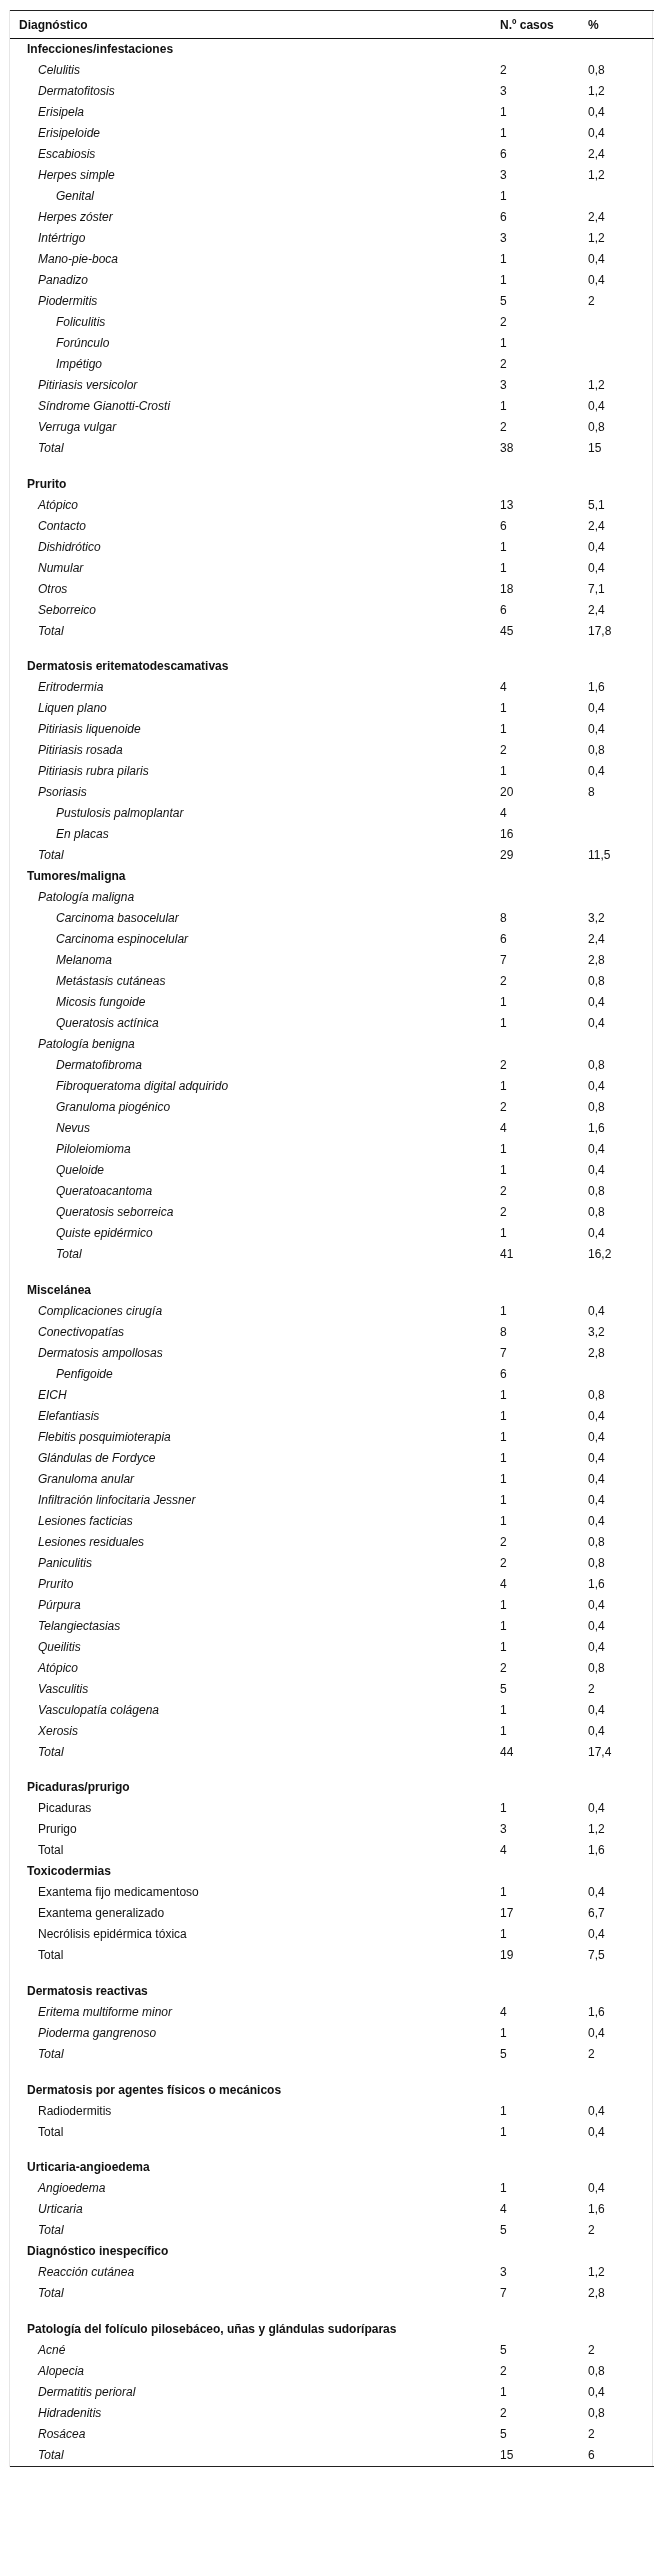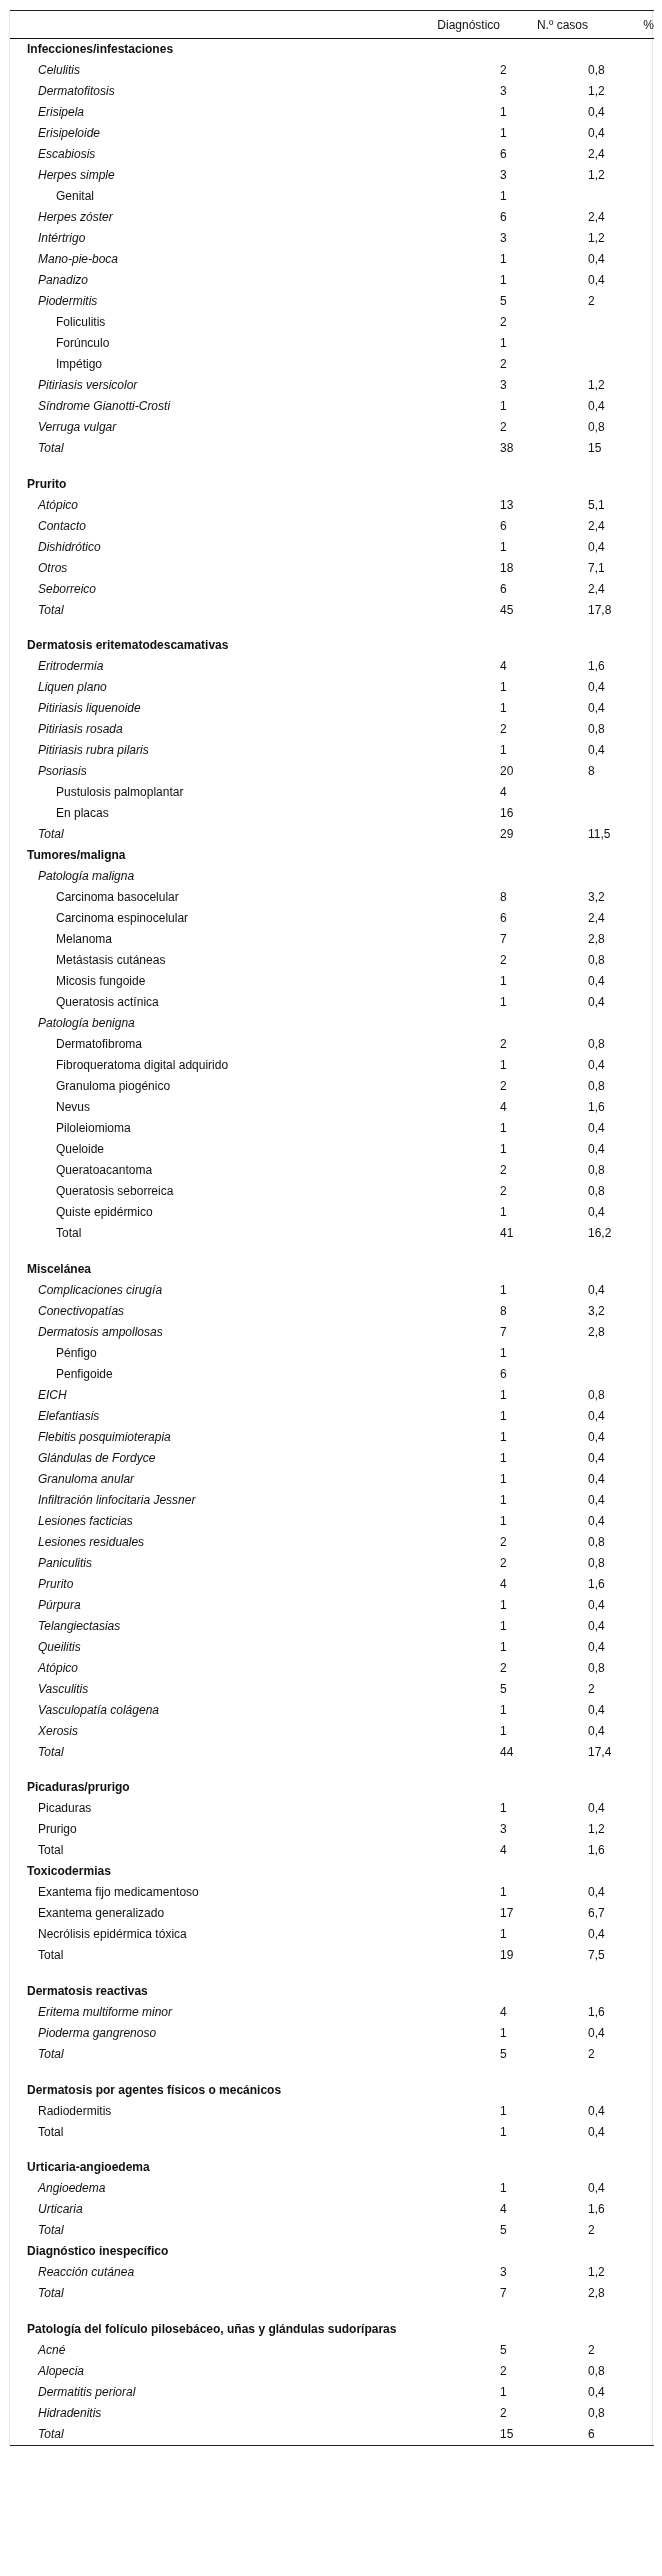--- a/index.html
+++ b/index.html
@@ -18,41 +18,41 @@
       box-sizing: border-box;
     }
     table {
       width: 100%;
       border-collapse: collapse;
       table-layout: fixed;
     }
     thead tr { border-top: 0.9px solid #222; border-bottom: 1.8px solid #111; }
     tbody tr.last { border-bottom: 0.9px solid #222; }
     th {
-      font-weight: normal;
-      text-align: right;
+      font-weight: bold;
+      text-align: left;
       height: 27px;
       padding: 0;
       vertical-align: middle;
     }
     td {
       height: 21px;
       padding: 0;
       vertical-align: middle;
       white-space: nowrap;
       line-height: 21px;
     }
     col.c-diag { width: 490px; }
     col.c-n { width: 88px; }
     col.c-p { width: 66px; }
     .cell-diag { padding-left: 9px; }
     .cell-n, .cell-p { padding-left: 0; }
     .lvl-0 { font-weight: bold; }
     .lvl-1 .label { padding-left: 19px; }
-    .lvl-2 .label { padding-left: 37px; }
+    .lvl-2 .label { padding-left: 37px; font-style: italic; }
     .lvl-0 .label { padding-left: 8px; }
     .italic .label { font-style: italic; }
     tr.spacer td { height: 14.6px; }
   </style>
 </head>
 <body>
 
 <div class="table-wrap">
   <table>
     <colgroup>
@@ -181,20 +181,25 @@
           <td class="cell-diag"><span class="label">Contacto</span></td>
           <td class="cell-n">6</td>
           <td class="cell-p">2,4</td>
         </tr>
         <tr class="lvl-1 italic">
           <td class="cell-diag"><span class="label">Dishidrótico</span></td>
           <td class="cell-n">1</td>
           <td class="cell-p">0,4</td>
         </tr>
         <tr class="lvl-1 italic">
+          <td class="cell-diag"><span class="label">Numular</span></td>
+          <td class="cell-n">1</td>
+          <td class="cell-p">0,4</td>
+        </tr>
+        <tr class="lvl-1 italic">
           <td class="cell-diag"><span class="label">Otros</span></td>
           <td class="cell-n">18</td>
           <td class="cell-p">7,1</td>
         </tr>
         <tr class="lvl-1 italic">
           <td class="cell-diag"><span class="label">Seborreico</span></td>
           <td class="cell-n">6</td>
           <td class="cell-p">2,4</td>
         </tr>
         <tr class="lvl-1 italic">
@@ -361,25 +366,20 @@
           <td class="cell-diag"><span class="label">Conectivopatías</span></td>
           <td class="cell-n">8</td>
           <td class="cell-p">3,2</td>
         </tr>
         <tr class="lvl-1 italic">
           <td class="cell-diag"><span class="label">Dermatosis ampollosas</span></td>
           <td class="cell-n">7</td>
           <td class="cell-p">2,8</td>
         </tr>
         <tr class="lvl-2">
-          <td class="cell-diag"><span class="label">Pénfigo</span></td>
-          <td class="cell-n">1</td>
-          <td class="cell-p"></td>
-        </tr>
-        <tr class="lvl-2">
           <td class="cell-diag"><span class="label">Penfigoide</span></td>
           <td class="cell-n">6</td>
           <td class="cell-p"></td>
         </tr>
         <tr class="lvl-1 italic">
           <td class="cell-diag"><span class="label">EICH</span></td>
           <td class="cell-n">1</td>
           <td class="cell-p">0,8</td>
         </tr>
         <tr class="lvl-1 italic">
@@ -600,20 +600,25 @@
         </tr>
         <tr class="lvl-1 italic">
           <td class="cell-diag"><span class="label">Dermatitis perioral</span></td>
           <td class="cell-n">1</td>
           <td class="cell-p">0,4</td>
         </tr>
         <tr class="lvl-1 italic">
           <td class="cell-diag"><span class="label">Hidradenitis</span></td>
           <td class="cell-n">2</td>
           <td class="cell-p">0,8</td>
+        </tr>
+        <tr class="lvl-1 italic">
+          <td class="cell-diag"><span class="label">Rosácea</span></td>
+          <td class="cell-n">5</td>
+          <td class="cell-p">2</td>
         </tr>
         <tr class="lvl-1 italic last">
           <td class="cell-diag"><span class="label">Total</span></td>
           <td class="cell-n">15</td>
           <td class="cell-p">6</td>
         </tr>
       </tbody>
   </table>
 </div>
 

